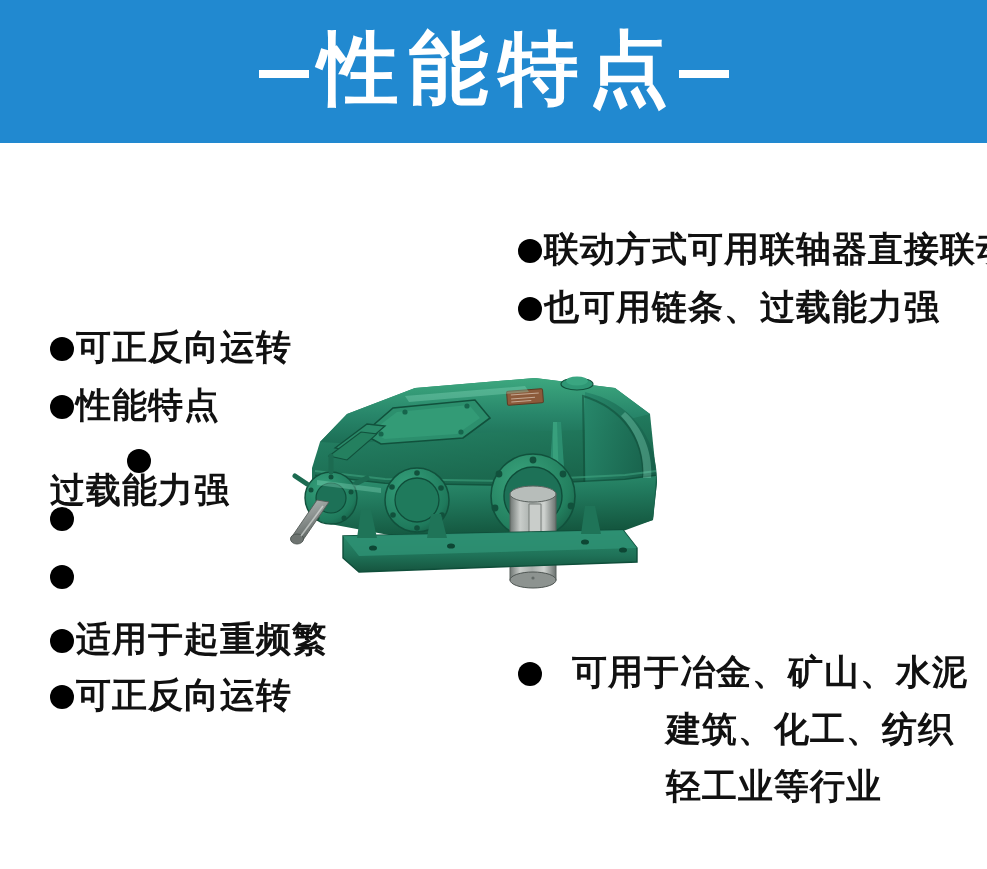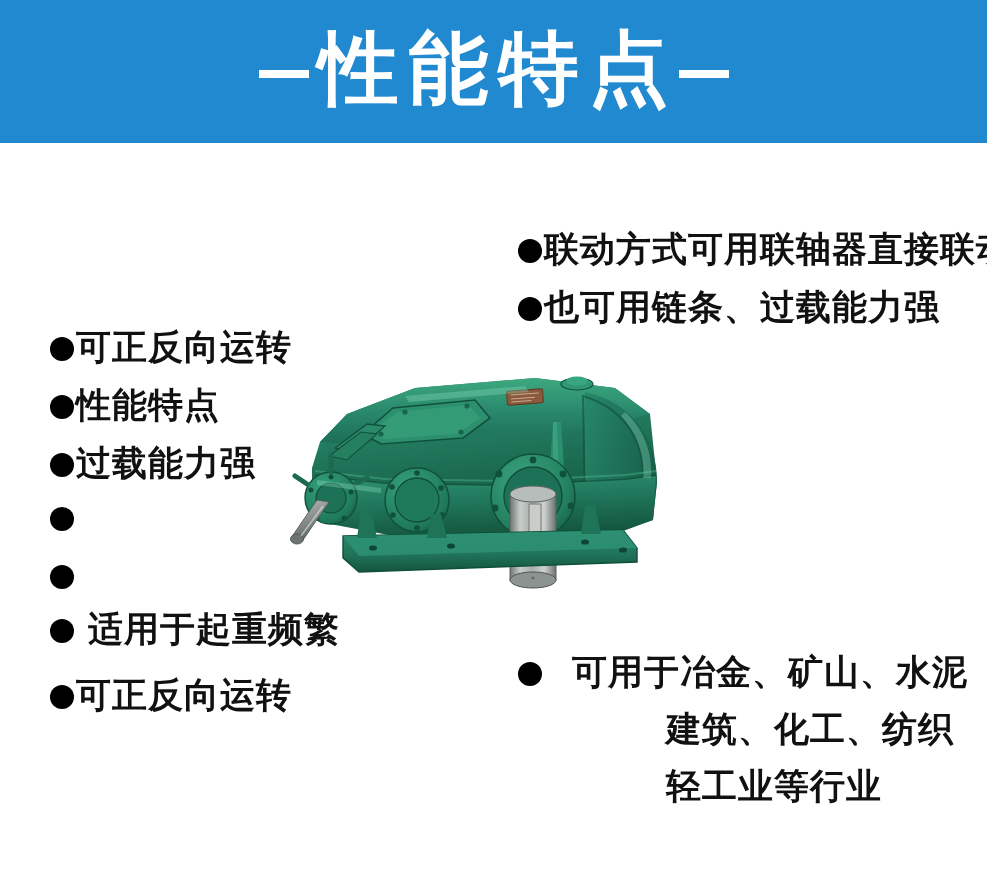--- a/index.html
+++ b/index.html
@@ -90,24 +90,24 @@
     letter-spacing: 1px;
     white-space: nowrap;
   }
 
   
   #left-list { position: absolute; left: 50px; top: 270px; width: 340px; height: 470px; }
   #left-list .feature-item { left: 0; }
   #li0 { top: 2px; }
   #li1 { top: 60px; }
   #li2 { top: 118px; }
-  #li3 { top: 176px; }
+  #li3 { top: 176px; flex-direction: column; }
   #li4 { top: 234px; }
   #li5 { top: 292px; }
-  #li6 { top: 342px; gap: 12px; }
+  #li6 { top: 352px; }
   #li7 { top: 408px; }
 
   
   #right-top-list { position: absolute; left: 518px; top: 232px; width: 470px; height: 110px; }
   #right-top-list .feature-item { left: 0; }
   #rt0 { top: 0px; }
   #rt1 { top: 58px; }
 
   
   #right-bottom-list { position: absolute; left: 518px; top: 655px; width: 470px; height: 170px; }

